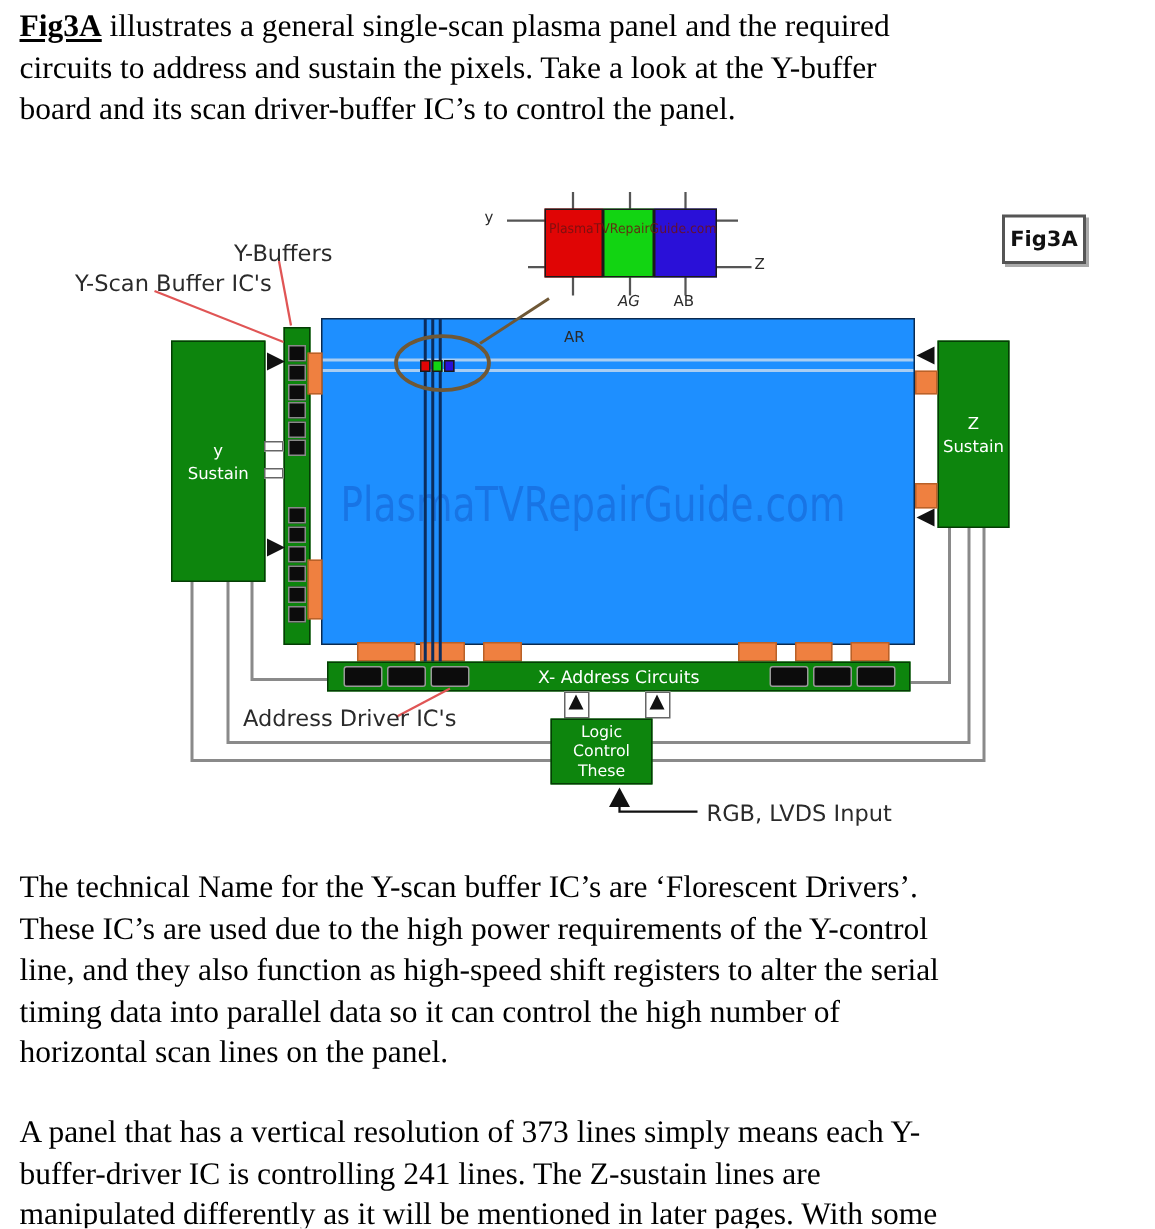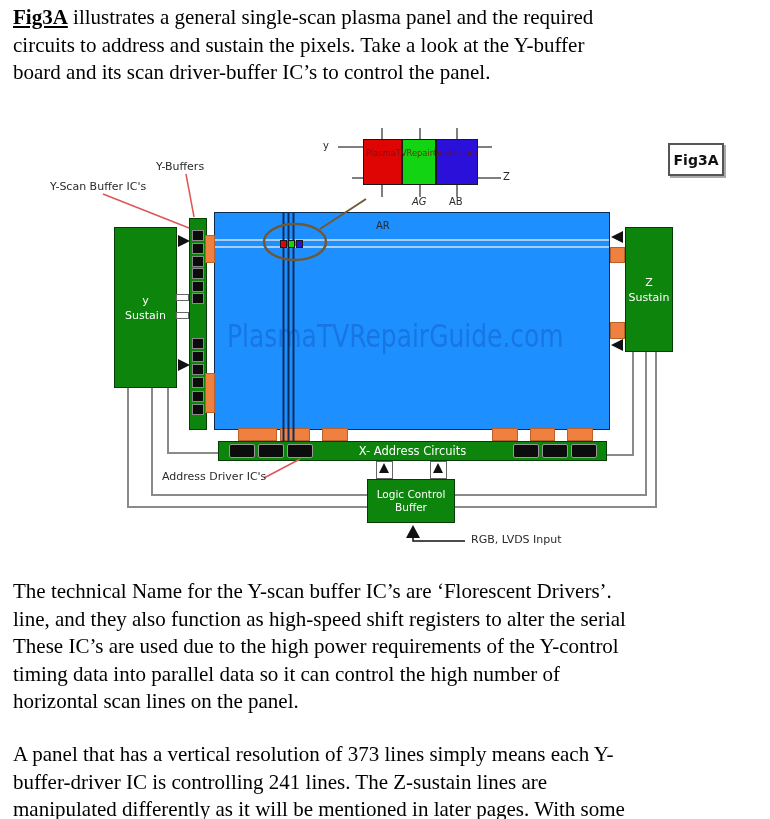--- a/index.html
+++ b/index.html
@@ -3,21 +3,21 @@
 <meta charset="utf-8">
 <style>
   html,body{margin:0;padding:0;background:#fff;}
   .page{position:relative;width:770px;height:819px;background:#fff;overflow:hidden;
         font-family:"Liberation Serif", serif;}
   .bodytext{position:absolute;left:13px;width:750px;margin:0;font-size:21px;
             line-height:27.5px;color:#000;}
   .bodytext .line{display:block;white-space:nowrap;font-family:Liberation Serif, serif;}
   .lead{font-weight:bold;text-decoration:underline;}
   
-  .dlabel{position:absolute;font-family:"DejaVu Sans", sans-serif;font-size:11px;
+  .dlabel{position:absolute;font-family:"DejaVu Sans", sans-serif;font-size:15px;
           color:#2a2a2a;white-space:nowrap;z-index:7;}
   .dtitle{position:absolute;left:24px;top:116px;font-family:"DejaVu Sans", sans-serif;
           font-size:13.5px;font-weight:bold;color:#1c1c1c;letter-spacing:.2px;z-index:7;}
   .greenbox{position:absolute;background:#0d850d;border:1px solid #043d04;box-sizing:border-box;z-index:2;}
   .greenbox .cap{width:100%;text-align:center;color:#fff;font-family:"DejaVu Sans", sans-serif;
                  font-size:11px;line-height:15px;}
   .panel{position:absolute;left:214px;top:212px;width:396px;height:218px;background:#1e8fff;
          border:1px solid #0a2a50;box-sizing:border-box;overflow:hidden;z-index:2;}
   .scanline{position:absolute;left:0;width:100%;height:2px;background:#a9cdf2;}
   .wm-big{position:absolute;left:12px;top:104px;font-family:"DejaVu Sans", sans-serif;
@@ -134,24 +134,24 @@
   <div class="bar-ic" style="left:229px;"></div>
   <div class="bar-ic" style="left:258px;"></div>
   <div class="bar-ic" style="left:287px;"></div>
   <div class="bar-ic" style="left:513px;"></div>
   <div class="bar-ic" style="left:542px;"></div>
   <div class="bar-ic" style="left:571px;"></div>
 
   <div class="stub" style="left:376px;top:461px;width:17px;height:18px;"></div>
   <div class="stub" style="left:430px;top:461px;width:17px;height:18px;"></div>
 
-  <div class="greenbox" style="left:367px;top:479px;width:88px;height:44px;display:flex;align-items:center;justify-content:center;">
+  <div class="greenbox" style="left:367px;top:479px;width:68px;height:44px;display:flex;align-items:center;justify-content:center;">
     <div class="cap" style="font-size:10.5px;line-height:13px;">
       <div>Logic Control</div>
-      <div>Buffer</div>
+      <div>These</div>
     </div>
   </div>
 
   <div class="dot" style="left:280px;background:#e00505;"></div>
   <div class="dot" style="left:288px;background:#12d412;"></div>
   <div class="dot" style="left:296px;background:#2a10d8;"></div>
 
   <svg class="svg-over" width="770" height="560" viewBox="0 0 770 560">
     <line x1="283.5" y1="212" x2="283.5" y2="441" stroke="#0b2d5e" stroke-width="2"></line>
     <line x1="288.5" y1="212" x2="288.5" y2="441" stroke="#0b2d5e" stroke-width="2"></line>
@@ -176,22 +176,22 @@
   <div class="dlabel axis" style="left:323px;top:140px;">y</div>
   <div class="dlabel axis" style="left:503px;top:171px;">Z</div>
   <div class="dlabel axis" style="left:376px;top:196px;margin-top:24px;">AR</div>
   <div class="dlabel axis" style="left:412px;top:196px;font-style:italic;">AG</div>
   <div class="dlabel axis" style="left:449px;top:196px;">AB</div>
   <div class="dlabel" style="left:162px;top:470px;">Address Driver IC's</div>
   <div class="dlabel" style="left:471px;top:533px;">RGB, LVDS Input</div>
 
   <p class="bodytext" style="top:578px;">
     <span class="line">The technical Name for the Y-scan buffer IC’s are ‘Florescent Drivers’.</span>
+    <span class="line">These IC’s are used due to the high power requirements of the Y-control</span>
     <span class="line">line, and they also function as high-speed shift registers to alter the serial</span>
-    <span class="line">These IC’s are used due to the high power requirements of the Y-control</span>
     <span class="line">timing data into parallel data so it can control the high number of</span>
     <span class="line">horizontal scan lines on the panel.</span>
   </p>
 
   <p class="bodytext" style="top:741px;">
     <span class="line">A panel that has a vertical resolution of 373 lines simply means each Y-</span>
     <span class="line">buffer-driver IC is controlling 241 lines. The Z-sustain lines are</span>
     <span class="line">manipulated differently as it will be mentioned in later pages. With some</span>
   </p>
 

